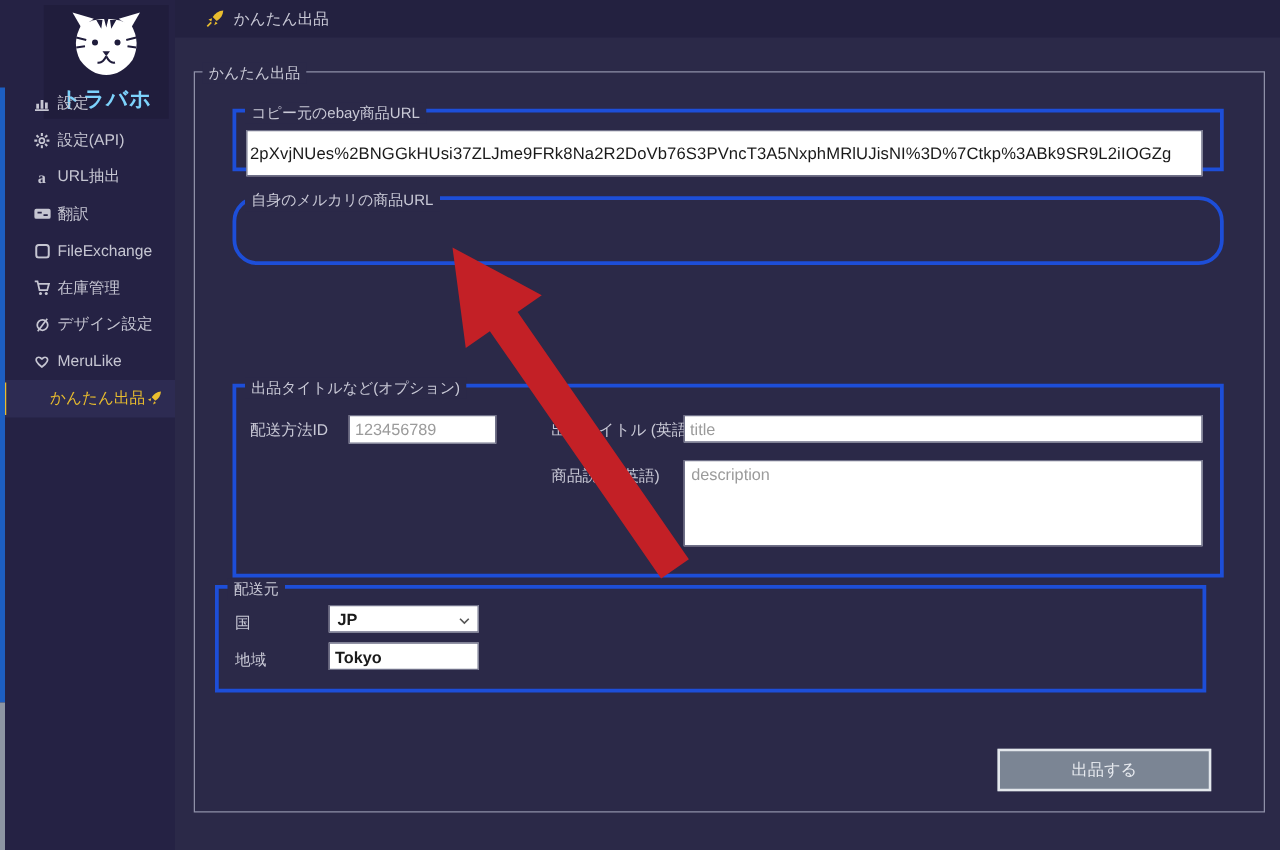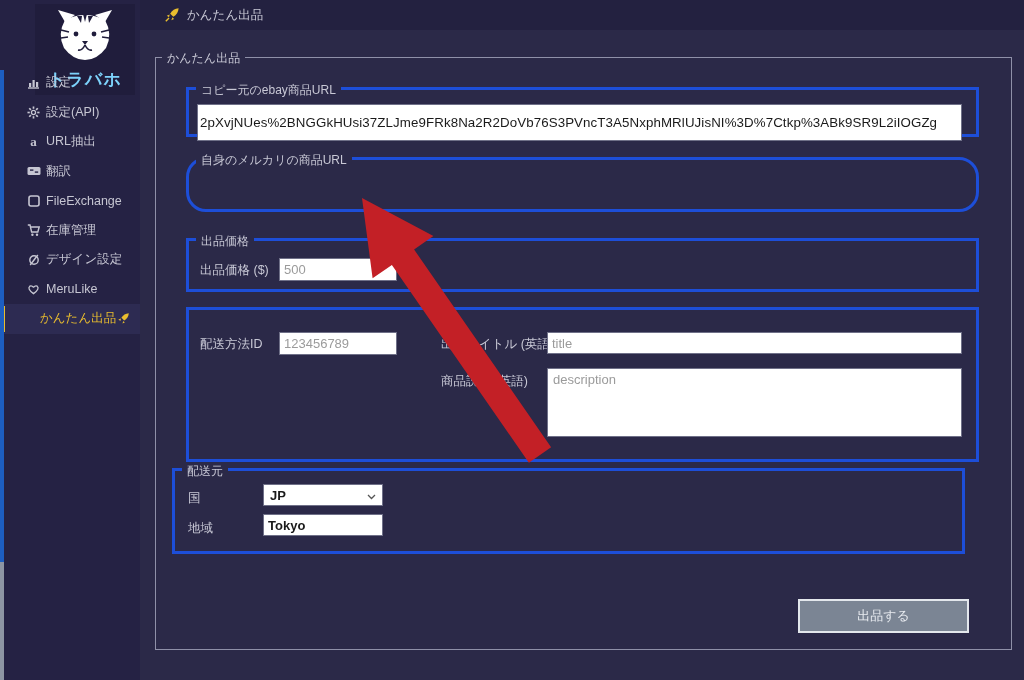--- a/index.html
+++ b/index.html
@@ -183,27 +183,23 @@
 
   <div class="group" style="left:30px; top:29px; width:793px; height:50px;">
     <span class="legend">コピー元のebay商品URL</span>
     <input class="tinput url-val" style="left: 8px; top: 14px; width: 765px; height: 37px;" type="text" value="2pXvjNUes%2BNGGkHUsi37ZLJme9FRk8Na2R2DoVb76S3PVncT3A5NxphMRlUJisNI%3D%7Ctkp%3ABk9SR9L2iIOGZg">
   </div>
 
   <div class="group" style="left:30px; top:99px; width:793px; height:55px;border-radius:20px;">
     <span class="legend">自身のメルカリの商品URL</span>
   </div>
 
-  <div class="group" style="left:30px; top:180px; width:793px; height:54px;">
-    <span class="legend">出品価格</span>
-    <span class="flabel" style="left:11px; top:21px;">出品価格 ($)</span>
-    <input class="tinput gray-val" style="left: 90px; top: 17px; width: 118px; height: 23px;" type="text" value="500">
-  </div>
 
   <div class="group" style="left:30px; top:249px; width:793px; height:155px;">
+    <span class="legend">出品タイトルなど(オプション)</span>
     <span class="flabel" style="left:11px; top:26px;">配送方法ID</span>
     <input class="tinput gray-val" style="left: 90px; top: 22px; width: 118px; height: 23px;" type="text" value="123456789">
     <span class="flabel" style="left:252px; top:26px;">出品タイトル (英語)</span>
     <input class="tinput" style="left: 358px; top: 22px; width: 415px; height: 22px;" type="text" placeholder="title">
     <span class="flabel" style="left:252px; top:63px;">商品説明 (英語)</span>
     <textarea class="tinput" style="left: 358px; top: 58px; width: 415px; height: 69px;" placeholder="description"></textarea>
   </div>
 
   <div class="group" style="left:16px; top:410px; width:793px; height:86px;">
     <span class="legend">配送元</span>

